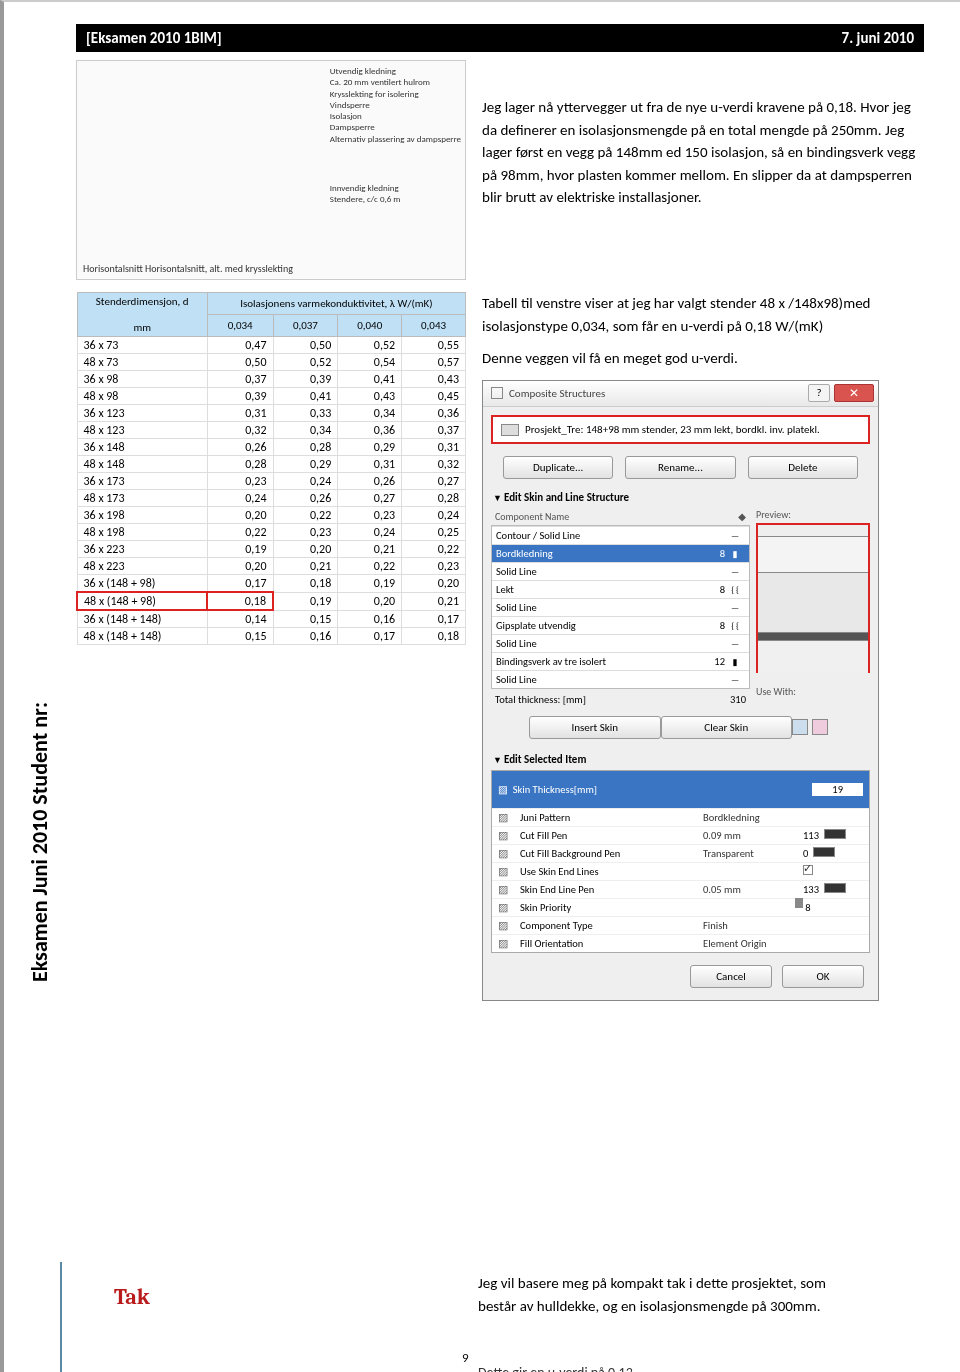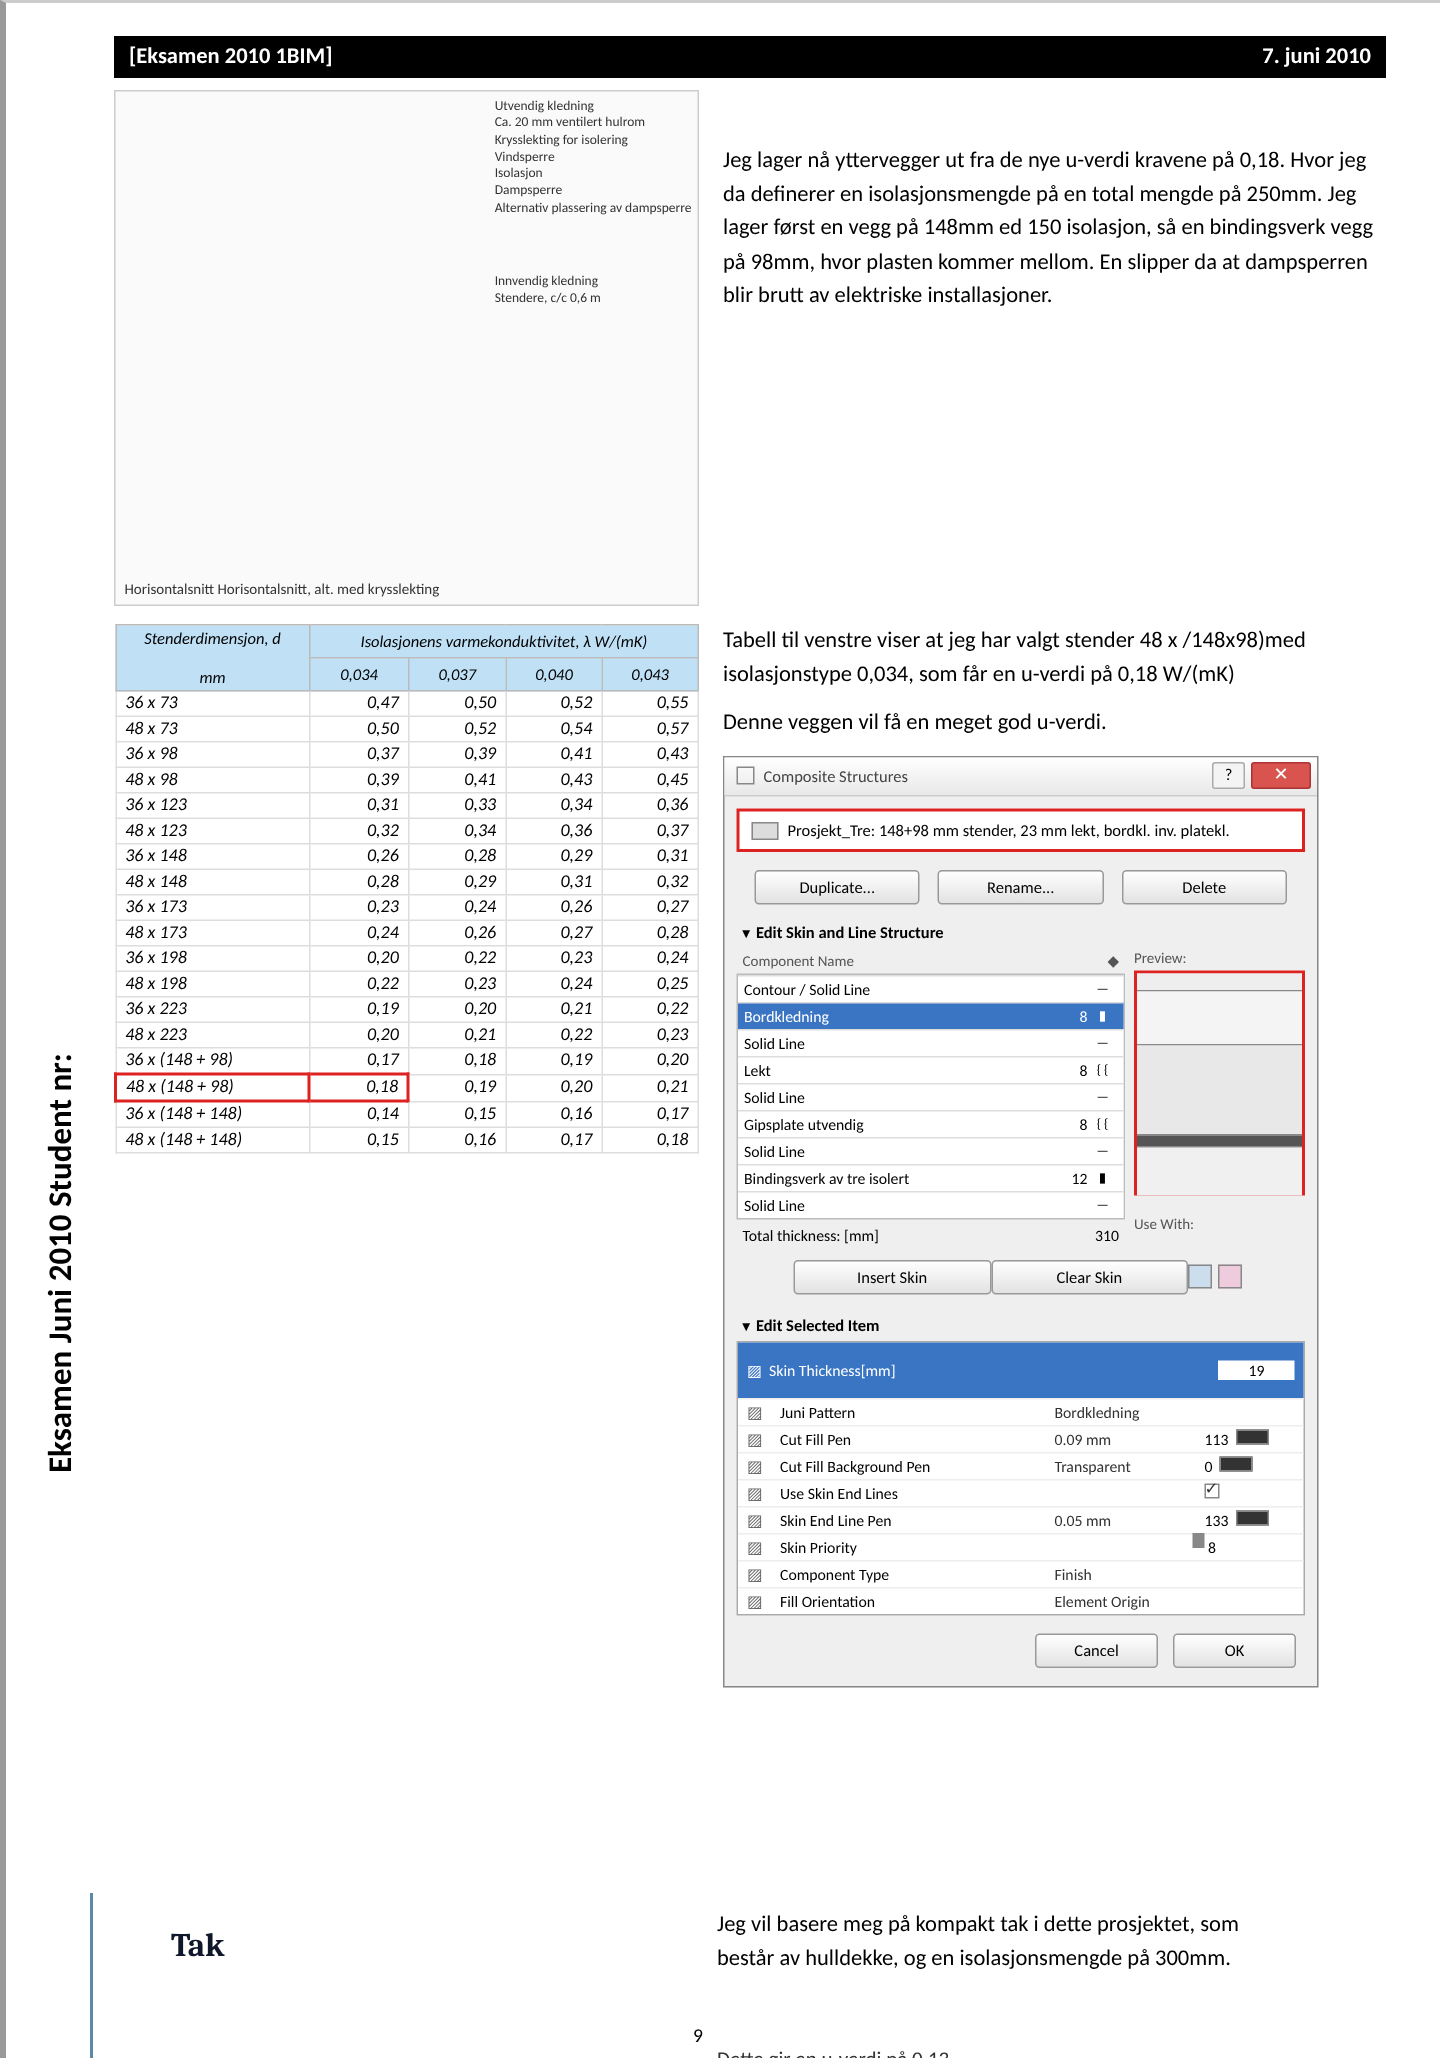--- a/index.html
+++ b/index.html
@@ -1,27 +1,27 @@
 <!DOCTYPE html>
 <html><head>
 <meta charset="utf-8">
 <style>
   * { box-sizing: border-box; margin: 0; padding: 0; }
   body { font-family: Calibri, Arial, sans-serif; background: #fff; width: 960px; }
   .page { position: relative; padding: 22px 36px 0 72px; border-left: 4px solid #999; border-top: 2px solid #ccc; min-height: 1372px; }
   .header-bar { background: #000; color: #fff; height: 28px; display: flex; align-items: center; padding: 0 10px; font-weight: bold; font-size: 15px; justify-content: space-between; margin-bottom: 8px; }
   .row { display: flex; gap: 16px; margin-top: 4px; }
-  .diagram-box { width: 390px; height: 344px; border: 1px solid #ccc; background: #fafafa; position: relative; font-size: 9px; color: #333; }
+  .diagram-box { width: 390px; height: 220px; border: 1px solid #ccc; background: #fafafa; position: relative; font-size: 9px; color: #333; }
   .diagram-box .labels { position: absolute; right: 4px; top: 4px; line-height: 1.25; text-align: left; }
   .diagram-box .bottom { position: absolute; bottom: 4px; left: 6px; font-size: 10px; }
   .body-text { flex: 1; font-size: 15px; line-height: 1.5; padding-top: 36px; }
 
   .row2 { display: flex; gap: 16px; margin-top: 12px; }
   .table-col { width: 390px; }
-  .uval-table { width: 100%; border-collapse: collapse; font-size: 12px; font-style: italic; }
+  .uval-table { width: 100%; border-collapse: collapse; font-size: 12px; }
   .uval-table th { background: #bfe0f5; font-weight: normal; padding: 2px 4px; border: 1px solid #bbb; text-align: center; font-size: 11px; }
   .uval-table td { padding: 1px 6px; border: 1px solid #ddd; text-align: right; }
   .uval-table td:first-child { text-align: left; }
   .uval-table .hl { border: 2px solid #d22; }
   .right-col { flex: 1; }
   .right-text { font-size: 15px; line-height: 1.5; margin-bottom: 10px; }
 
   .dialog { width: 397px; background: #efefef; border: 1px solid #888; font-size: 11px; position: relative; }
   .dlg-title { height: 26px; background: linear-gradient(#fff,#e8e8e8); border-bottom: 1px solid #ccc; display: flex; align-items: center; padding: 0 8px; color: #444; }
   .dlg-close { position: absolute; right: 4px; top: 3px; width: 40px; height: 18px; background: #d9534f; border: 1px solid #a33; color: #fff; font-size: 12px; text-align: center; line-height: 16px; border-radius: 2px; }
@@ -54,21 +54,21 @@
   .item-row .iico { width: 22px; font-size: 11px; color: #666; }
   .item-row .ilbl { flex: 1; }
   .item-row .ival { width: 100px; color: #333; }
   .item-row .iextra { width: 60px; }
   .slider { width: 50px; height: 4px; background: #ccc; position: relative; border-radius: 2px; }
   .slider .thumb { position: absolute; right: 0; top: -3px; width: 8px; height: 10px; background: #888; }
   .dlg-footer { display: flex; justify-content: flex-end; gap: 10px; padding: 12px 14px; }
   .dlg-footer .dlg-btn { width: 82px; flex: none; }
 
   .sidebar-text { position: absolute; left: 22px; top: 980px; transform: rotate(-90deg); transform-origin: left top; font-size: 22px; font-weight: bold; white-space: nowrap; }
-  .tak { position: absolute; left: 110px; top: 1282px; font-family: Cambria, serif; font-size: 22px; color: #0f172a; font-weight: bold; }
+  .tak { position: absolute; left: 110px; top: 1282px; font-family: Cambria, serif; font-size: 22px; color: #b91c1c; font-weight: bold; }
   .footer-text { position: absolute; left: 474px; top: 1270px; width: 360px; font-size: 15px; line-height: 1.5; }
   .page-num { position: absolute; left: 458px; top: 1348px; font-size: 13px; }
   .cut-text { position: absolute; left: 474px; top: 1362px; font-size: 14px; color: #333; overflow: hidden; height: 10px; }
   .thin-blue { position: absolute; left: 56px; top: 1260px; bottom: 0; width: 2px; background: #5a8aa8; }
   .tick { display: inline-block; width: 10px; height: 10px; border: 1px solid #888; position: relative; }
   .tick::after { content: "✓"; position: absolute; left: -1px; top: -4px; font-size: 11px; color: #333; }
 </style>
 </head>
 <body>
 

